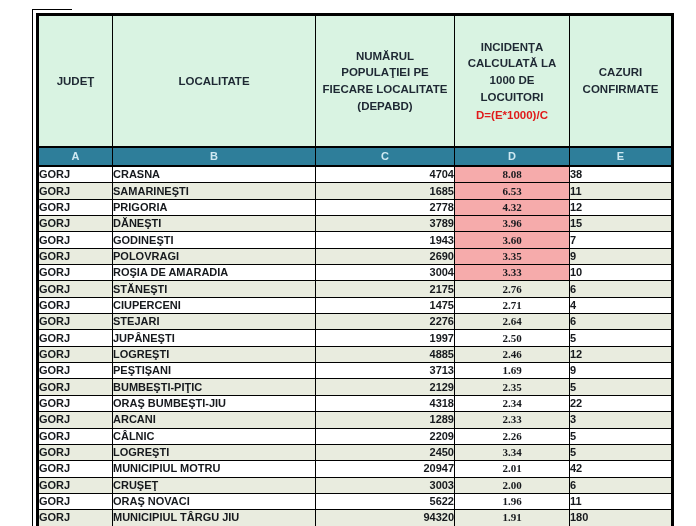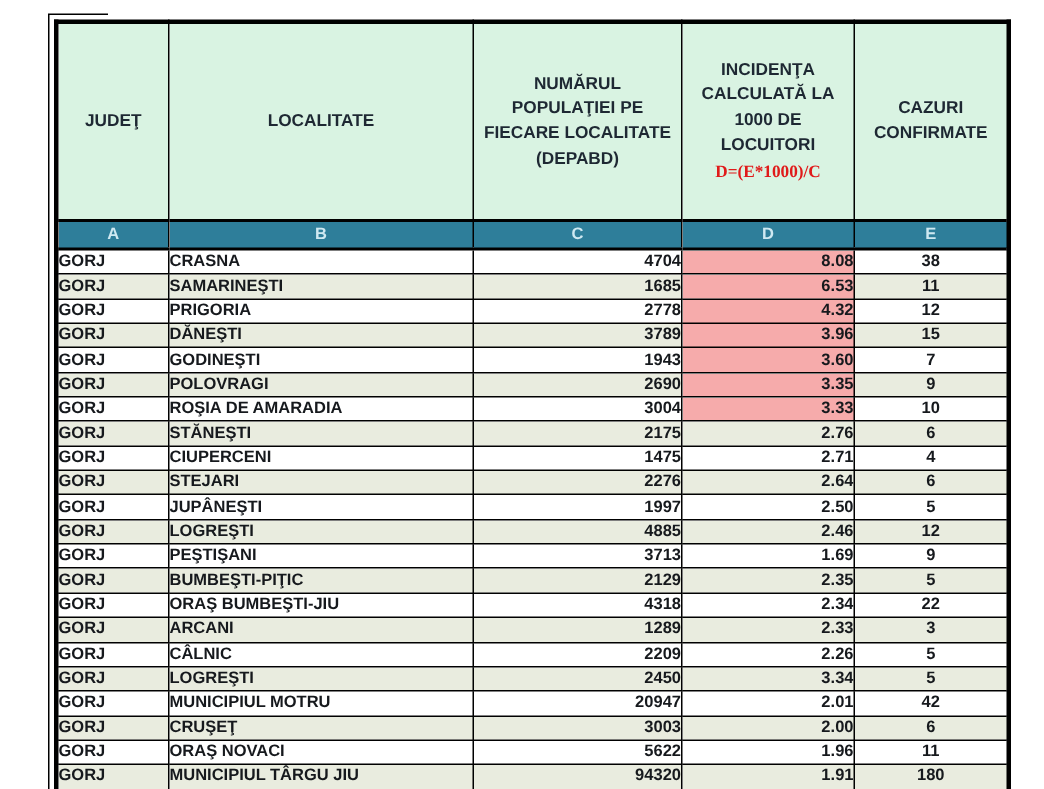--- a/index.html
+++ b/index.html
@@ -61,21 +61,20 @@
     font-size: 11.5px;
     font-weight: bold;
     color: #1e2833;
     line-height: 1.45;
     white-space: normal;
     padding: 2px 6px;
   }
   tr.main-header th .formula {
     color: #e01a1a;
     margin-top: 1px;
-    font-family: Liberation Serif, serif;
   }
   
   tr.letters th {
     background: #2e7e9a;
     color: #cfe9f2;
     height: 15px;
     font-size: 11px;
     font-weight: bold;
     text-align: center;
     border-top: 2px solid #000;
@@ -89,22 +88,22 @@
     font-weight: bold;
     color: #16191d;
     line-height: 15px;
     padding: 0;
   }
   tbody tr:nth-child(even) td { background: #e9ecdf; }
   tbody tr:nth-child(odd)  td { background: #ffffff; }
   td.c-judet { text-align: left; }
   td.c-loc   { text-align: left; padding-left: 0; }
   td.c-pop   { text-align: right; }
-  td.c-inc   { text-align: right; }
-  td.c-caz   { text-align: center; }
+  td.c-inc   { text-align: center; font-family: Liberation Serif, serif; }
+  td.c-caz   { }
   tbody td.c-inc.pink { background: #f6abab; }
 </style>
 </head>
 <body>
 
 <div class="page">
   <div class="table-wrap">
     <table>
       <colgroup>
         <col style="width:75px">

